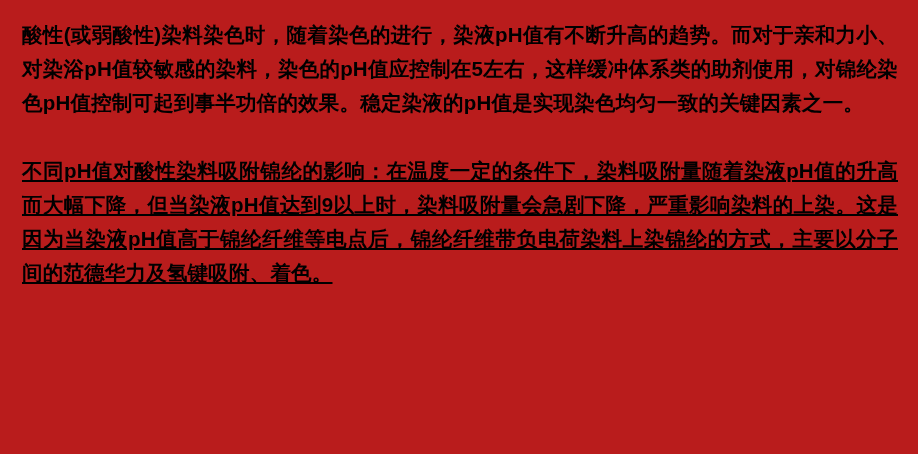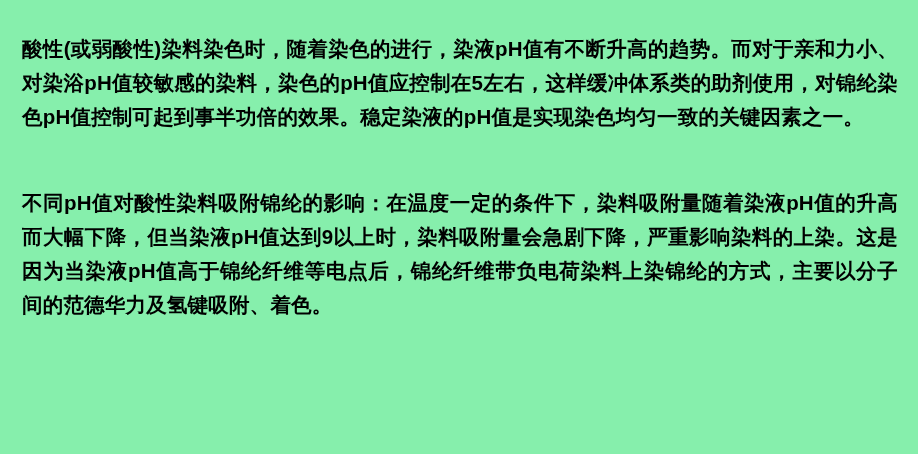--- a/index.html
+++ b/index.html
@@ -10,35 +10,36 @@
     width: 918px;
     height: 454px;
     background: #ffffff;
     font-family: "Liberation Sans", "DejaVu Sans", sans-serif;
     overflow: hidden;
   }
   .page {
     width: 918px;
     height: 454px;
     box-sizing: border-box;
-    padding: 32px 20px 0 22px;
-    background: #86efac;
+    padding: 18px 20px 0 22px;
+    background: #b91c1c;
   }
   .para {
     color: #000000;
     font-weight: bold;
     font-size: 20.5px;
     line-height: 34px;
     letter-spacing: 0.2px;
     text-align: justify;
     text-justify: inter-ideograph;
     margin: 0;
   }
   .para + .para {
-    margin-top: 52px;
+    margin-top: 34px;
+    text-decoration: underline;
   }
 </style>
 </head>
 <body>
 
 <div class="page">
   <p class="para">酸性(或弱酸性)染料染色时，随着染色的进行，染液pH值有不断升高的趋势。而对于亲和力小、对染浴pH值较敏感的染料，染色的pH值应控制在5左右，这样缓冲体系类的助剂使用，对锦纶染色pH值控制可起到事半功倍的效果。稳定染液的pH值是实现染色均匀一致的关键因素之一。</p>
   <p class="para">不同pH值对酸性染料吸附锦纶的影响：在温度一定的条件下，染料吸附量随着染液pH值的升高而大幅下降，但当染液pH值达到9以上时，染料吸附量会急剧下降，严重影响染料的上染。这是因为当染液pH值高于锦纶纤维等电点后，锦纶纤维带负电荷染料上染锦纶的方式，主要以分子间的范德华力及氢键吸附、着色。</p>
 </div>
 

